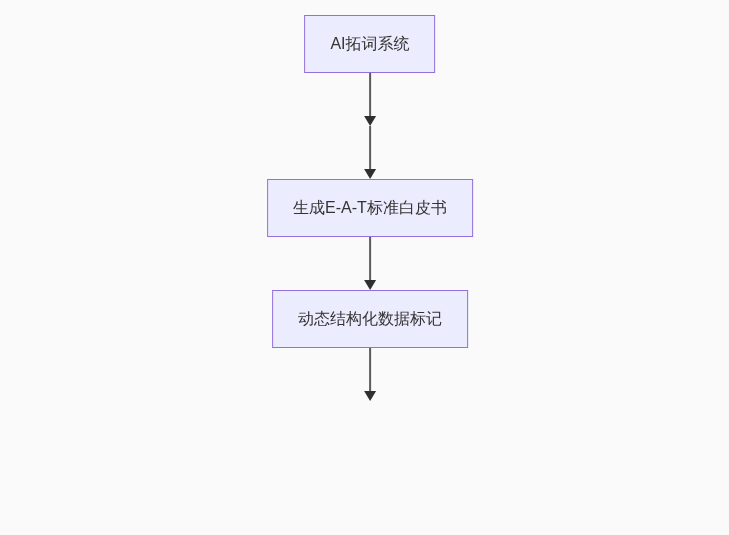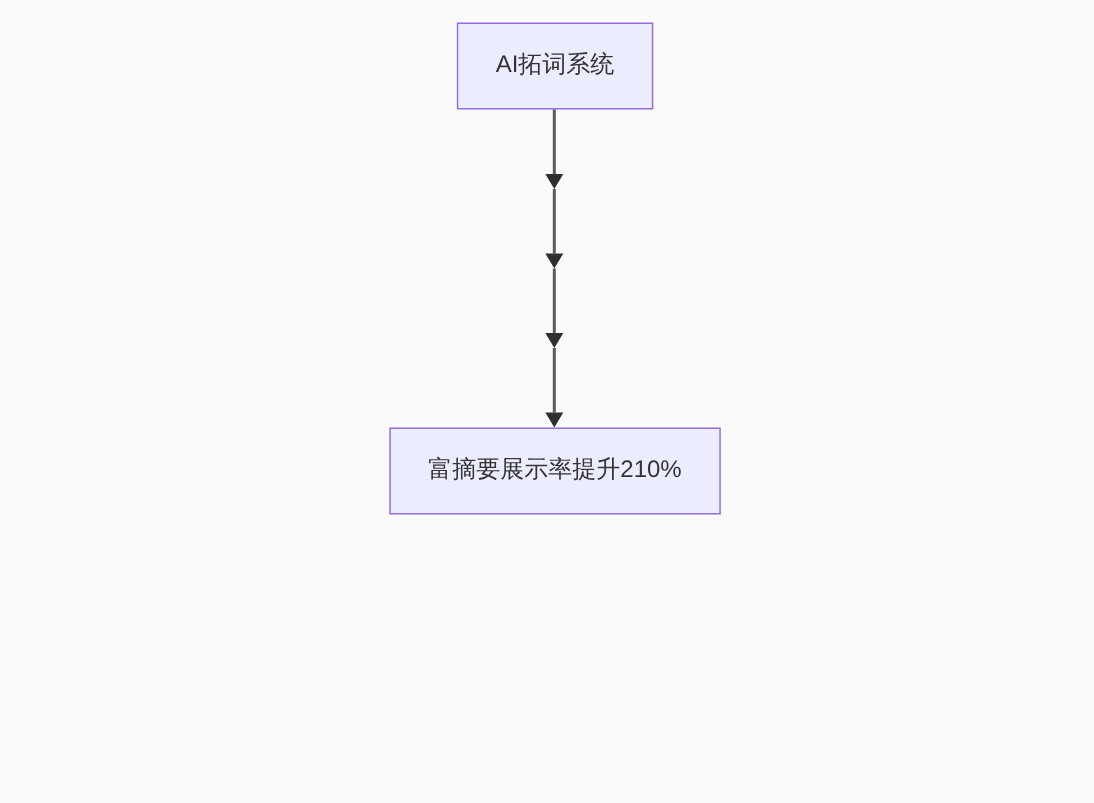--- a/index.html
+++ b/index.html
@@ -67,28 +67,29 @@
       <div class="shaft"></div>
       <div class="head"></div>
     </div>
 
 
     <div class="flow-arrow">
       <div class="shaft"></div>
       <div class="head"></div>
     </div>
 
+    <div class="flow-node">生成E-A-T标准白皮书</div>
+
+    <div class="flow-arrow">
+      <div class="shaft"></div>
+      <div class="head"></div>
+    </div>
+
+    <div class="flow-node">动态结构化数据标记</div>
 
     <div class="flow-arrow">
       <div class="shaft"></div>
       <div class="head"></div>
     </div>
 
 
-    <div class="flow-arrow">
-      <div class="shaft"></div>
-      <div class="head"></div>
-    </div>
-
-    <div class="flow-node">富摘要展示率提升210%</div>
-
   </div>
 </div>
 
 </body></html>

